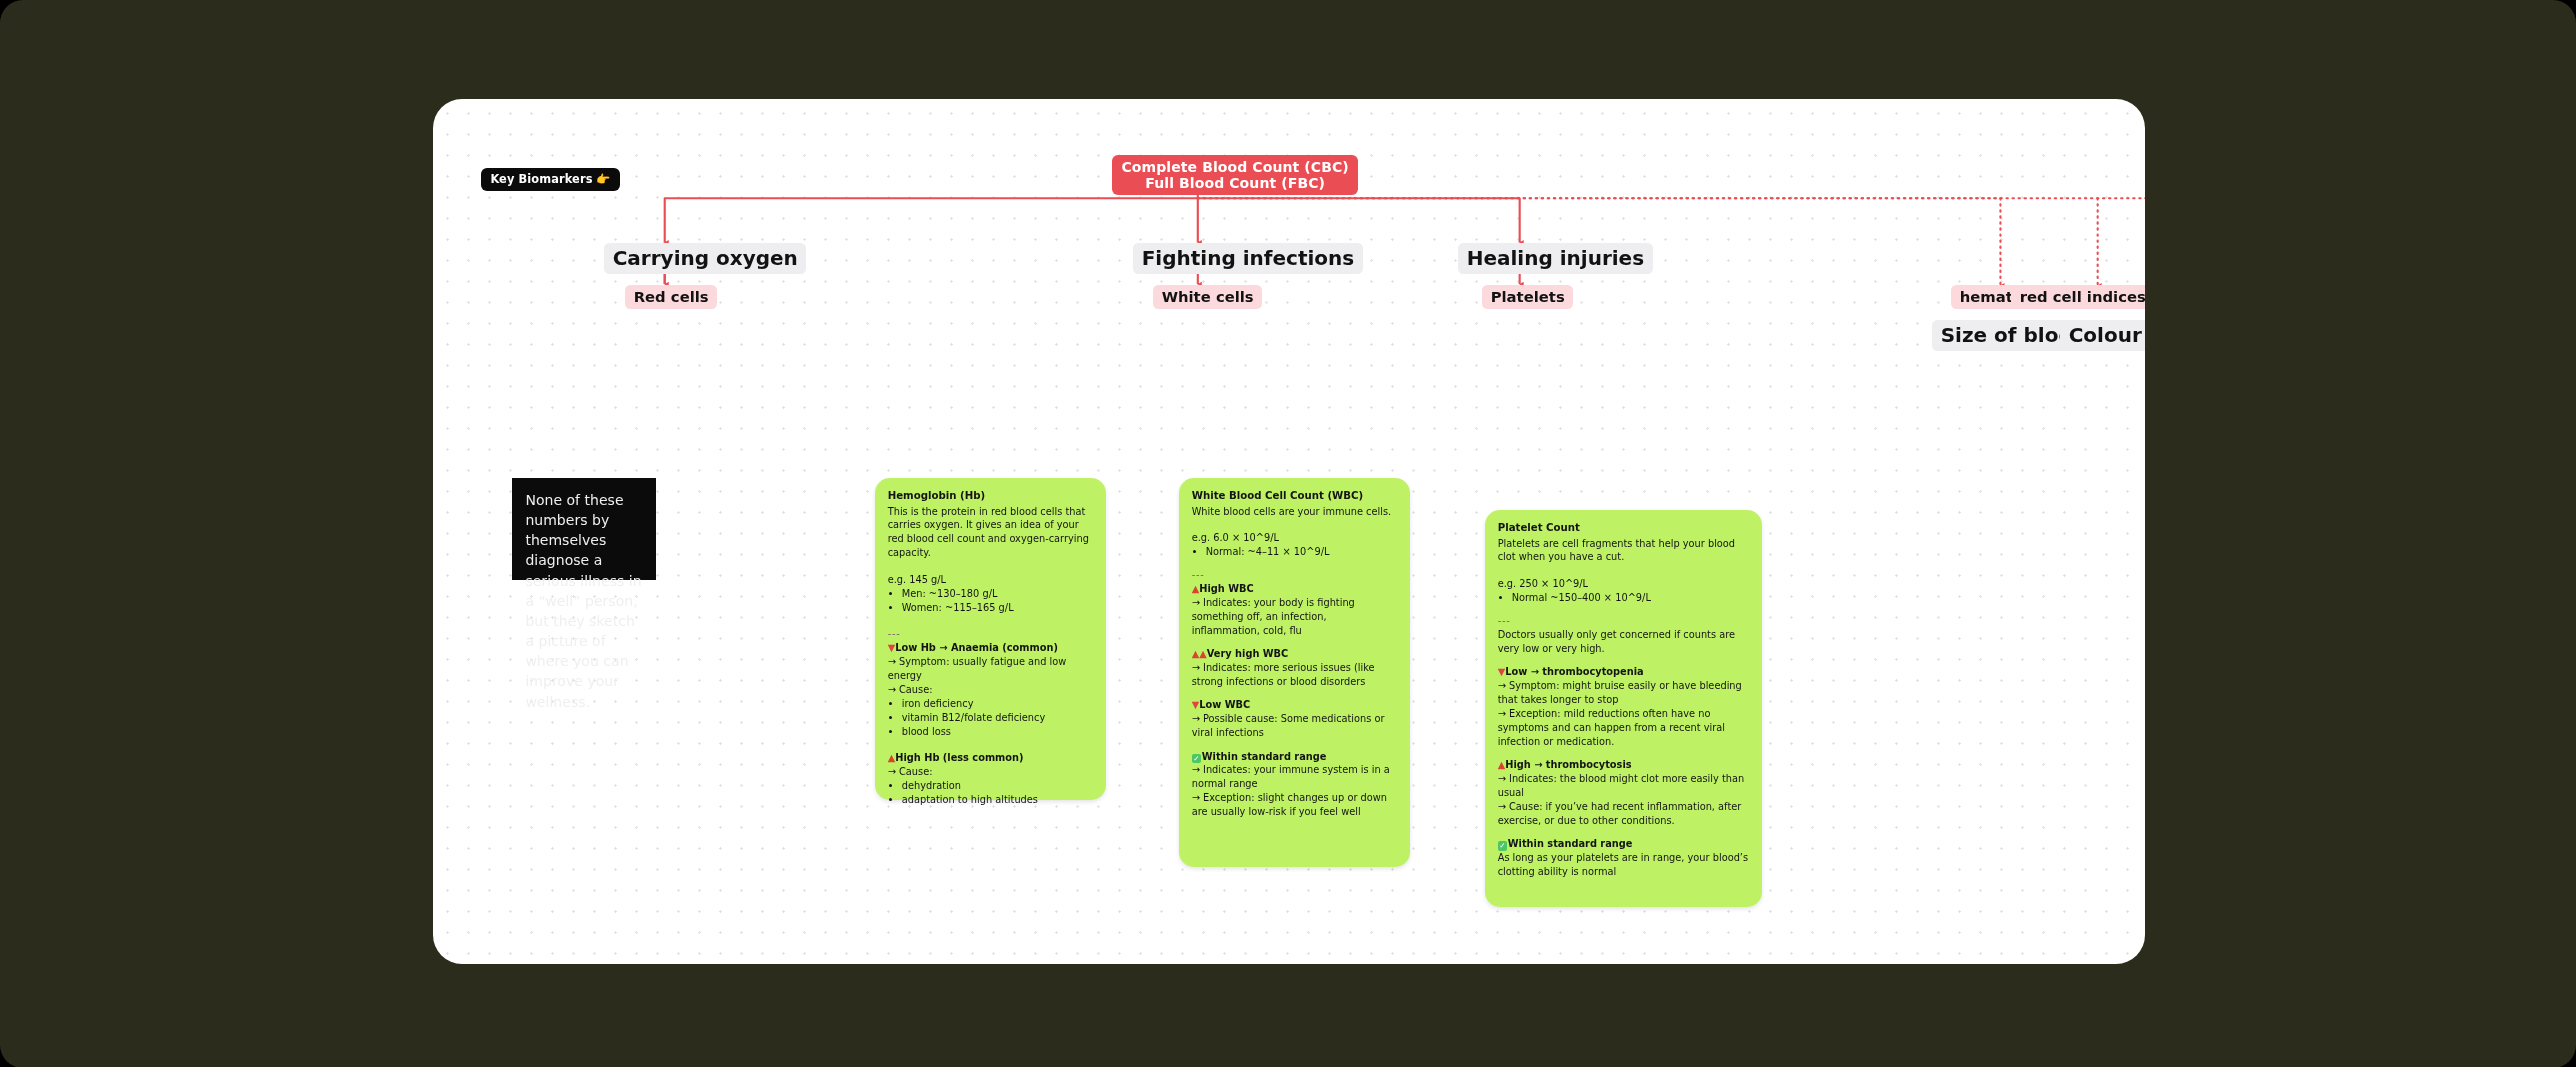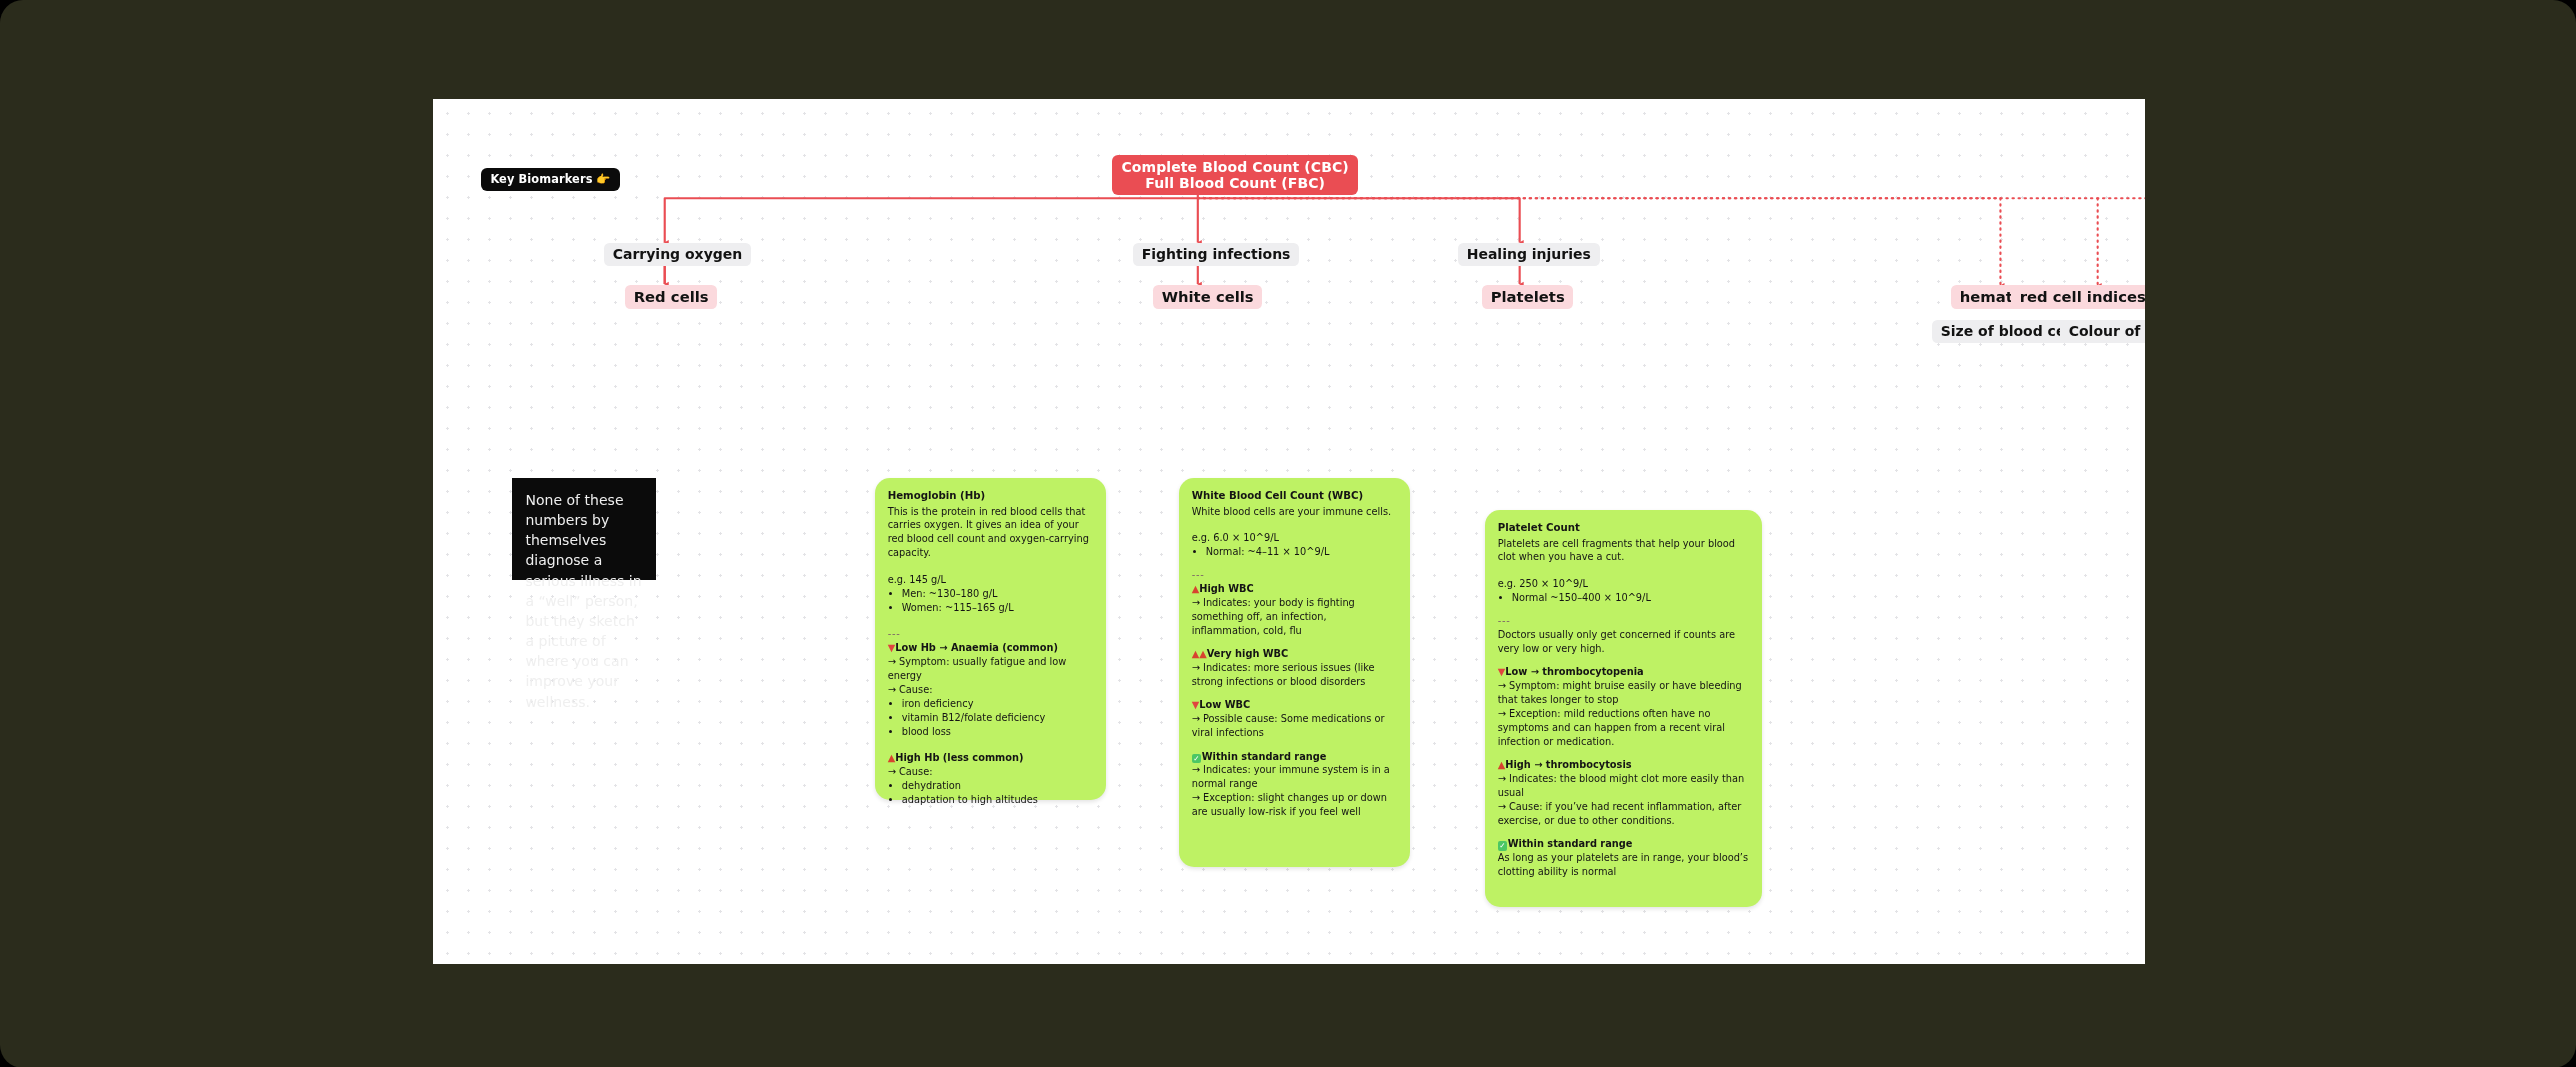--- a/index.html
+++ b/index.html
@@ -10,38 +10,39 @@
     background:#2b2c1c;border-radius:23px;overflow:hidden;
   }
 
   #canvas{
     position:absolute;left:433px;top:99px;width:1712px;height:865px;
     background:#ffffff;
     background-image:radial-gradient(#e3e3e6 1.1px, transparent 1.1px);
     background-size:21px 21px;
     background-position:4px 4px;
     overflow:hidden;
+    border-radius:29px;
   }
 
   svg.links{position:absolute;left:0;top:0;width:1712px;height:865px;pointer-events:none;}
 
   
   .chip{
     position:absolute;display:flex;align-items:center;justify-content:center;
     white-space:nowrap;box-sizing:border-box;
   }
   .chip-root{
     background:#ea4d53;color:#ffffff;border-radius:6px;
     font-weight:700;font-size:14px;letter-spacing:0.1px;
     flex-direction:column;padding:4px 9.4px;line-height:1.16;
   }
   .chip-root .l2{align-self:center;}
   .chip-gray{
     background:#eeeef0;color:#121212;border-radius:5.4px;
-    font-weight:600;font-size:14px;padding:3.4px 8.7px;
+    font-weight:600;font-size:20px;padding:3.4px 8.7px;
   }
   .chip-pink{
     background:#fbd9dd;color:#121212;border-radius:5.4px;
     font-weight:700;font-size:14.8px;padding:3.4px 8.7px;
   }
 
   
   #note{
     position:absolute;left:512px;top:478px;width:144px;height:102px;
     background:#0b0b0b;color:#efefef;

